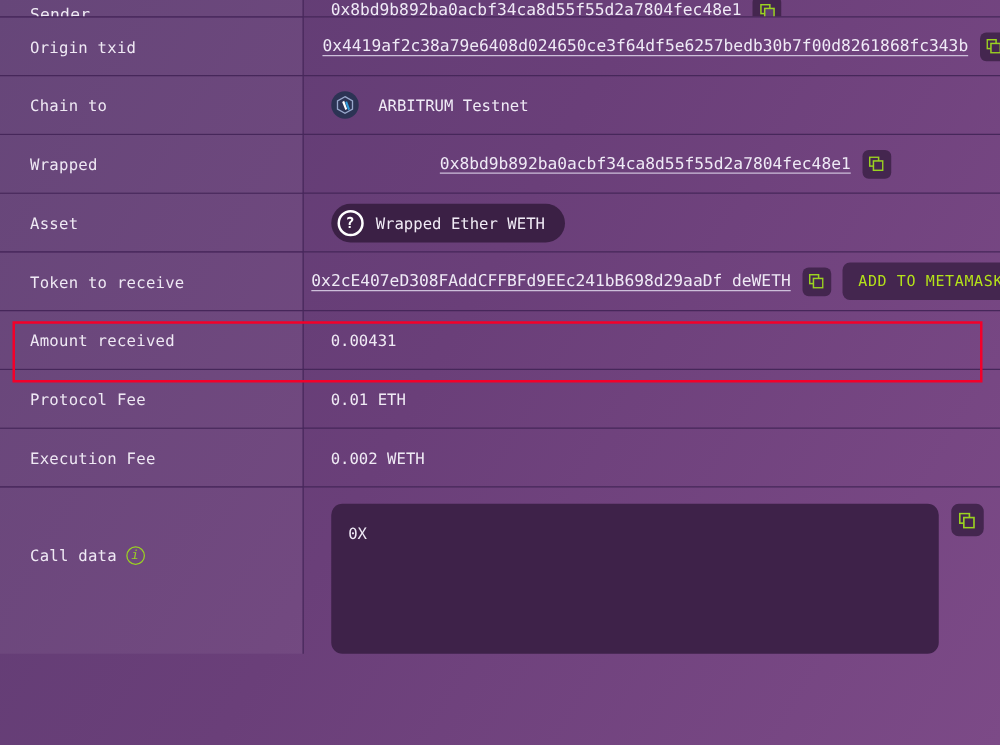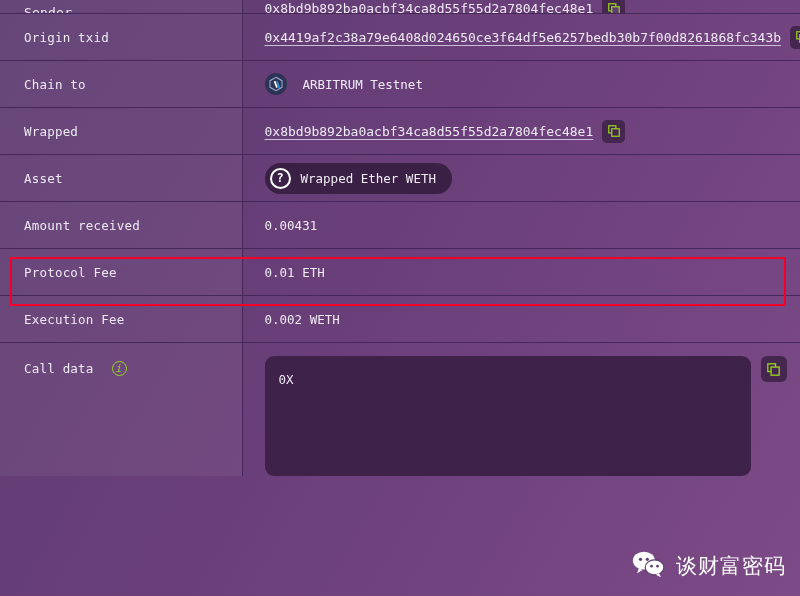--- a/index.html
+++ b/index.html
@@ -49,21 +49,21 @@
   }
 
   .cell-value {
     padding: 0 0 0 22px;
     color: #f0ebf5;
     font-size: 12.5px;
   }
 
   .row-h { height: 47px; }
 
-  .label-inner { display: flex; align-items: center; gap: 18px; }
+  .label-inner { display: flex; align-items: center; gap: 7px; margin-top: 29px; }
 
   
   .clipped-row .cell-label,
   .clipped-row .cell-value { height: 13px; border-top: none; }
   .clipped-wrap {
     height: 13px;
     overflow: hidden;
     display: flex;
     align-items: flex-end;
   }
@@ -76,21 +76,21 @@
   }
   .clipped-val {
     position: relative;
     top: 7px;
     display: flex;
     align-items: center;
     gap: 9px;
   }
 
   
-  .hash-wrap { display: flex; align-items: center; gap: 9px; }
+  .hash-wrap { display: flex; align-items: center; gap: 9px; justify-content: center; }
 
   .hash {
     color: #efeaf6;
     font-size: 13px;
     text-decoration: underline;
     text-underline-offset: 3px;
     text-decoration-color: #cdbfda;
     cursor: pointer;
     white-space: nowrap;
   }
@@ -316,20 +316,37 @@
           <span>Asset</span>
         </td>
         <td class="cell-value">
           <span class="asset-badge">
             <span class="asset-q">?</span>
             <span class="asset-name">Wrapped Ether WETH</span>
           </span>
         </td>
       </tr>
 
+      <tr class="tx-row row-h">
+        <td class="cell-label">
+          <span>Token to receive</span>
+        </td>
+        <td class="cell-value">
+          <div class="hash-wrap">
+            <span class="hash">0x2cE407eD308FAddCFFBFd9EEc241bB698d29aaDf deWETH</span>
+            <button class="copy-btn">
+              <svg width="12" height="12" viewBox="0 0 16 16">
+                <rect x="1" y="1" width="9.5" height="9.5" fill="none" stroke="#9bd321" stroke-width="1.6"></rect>
+                <rect x="5" y="5" width="10" height="10" fill="#44264f" stroke="#9bd321" stroke-width="1.6"></rect>
+              </svg>
+            </button>
+            <button class="mm-btn">ADD TO METAMASK</button>
+          </div>
+        </td>
+      </tr>
 
 
       <tr class="tx-row row-h">
         <td class="cell-label">
           <span>Amount received</span>
         </td>
         <td class="cell-value">
           <span>0.00431</span>
         </td>
       </tr>
@@ -370,29 +387,14 @@
             </button>
           </div>
         </td>
       </tr>
 
     </tbody>
   </table>
 
   <div class="highlight-box"></div>
 
-  <div class="watermark">
-    <span>
-      <svg width="34" height="28" viewBox="0 0 40 32">
-        <ellipse cx="14" cy="12" rx="13" ry="10.5" fill="#ffffff"></ellipse>
-        <path d="M8 21 L6 27 L12.5 23 Z" fill="#ffffff"></path>
-        <circle cx="10" cy="10.5" r="1.9" fill="#5e3c72"></circle>
-        <circle cx="18" cy="10.5" r="1.9" fill="#5e3c72"></circle>
-        <ellipse cx="26.5" cy="20" rx="11" ry="8.8" fill="#ffffff" stroke="#5e3c72" stroke-width="1.4"></ellipse>
-        <path d="M32 27 L34 31.5 L28 28.5 Z" fill="#ffffff"></path>
-        <circle cx="23" cy="18.5" r="1.6" fill="#5e3c72"></circle>
-        <circle cx="30" cy="18.5" r="1.6" fill="#5e3c72"></circle>
-      </svg>
-    </span>
-    <span class="wm-text">谈财富密码</span>
-  </div>
 
 </div>
 
 </body></html>

